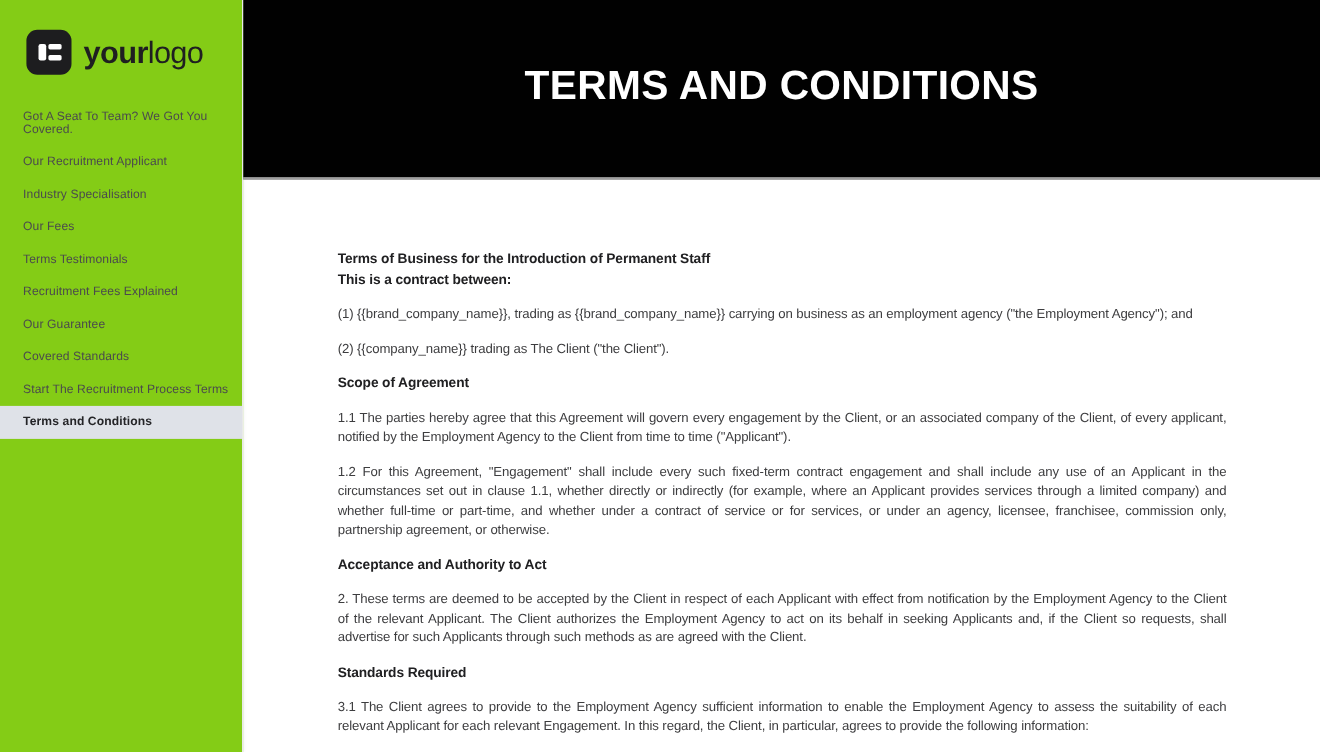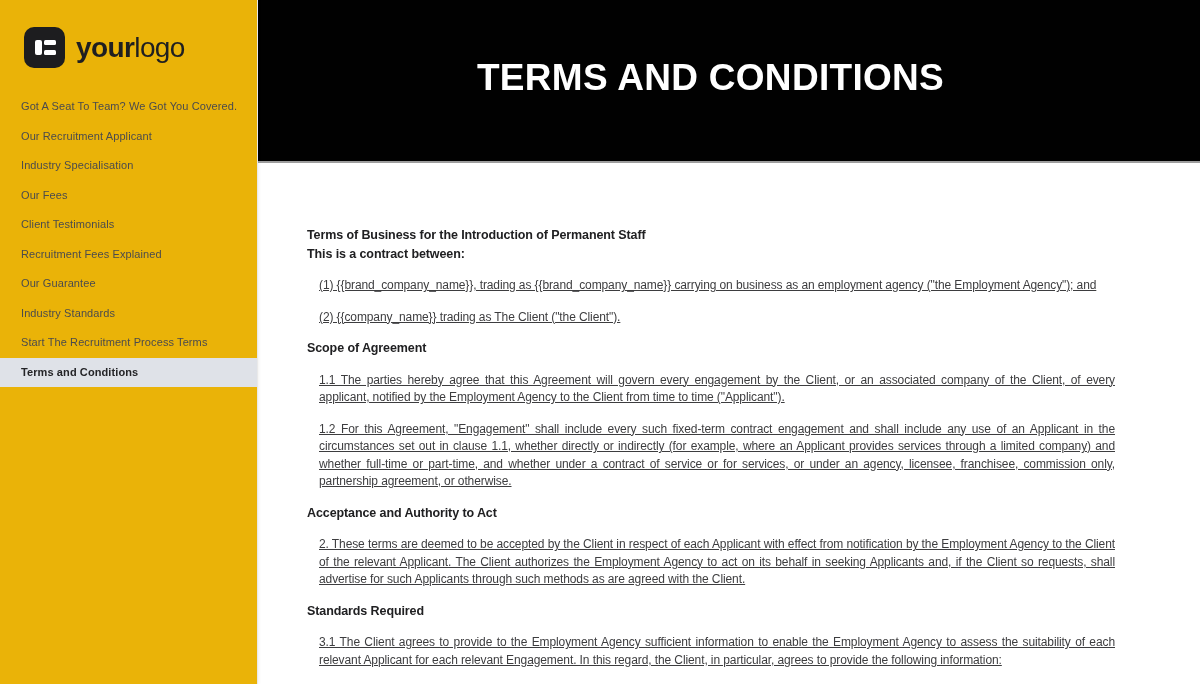--- a/index.html
+++ b/index.html
@@ -2,22 +2,22 @@
 <html><head>
 <meta charset="utf-8">
 <style>
   * { margin:0; padding:0; box-sizing:border-box; }
   html,body { width:1200px; height:684px; overflow:hidden; background:#fff;
               font-family:"Liberation Sans", sans-serif; }
   .page { position:relative; width:1200px; height:684px; background:#fff; }
 
   
   .sidebar {
-    position:absolute; left:0; top:0; width:258px; height:684px;
-    background:#eab308; z-index:3;
+    position:absolute; left:0; top:0; width:221px; height:684px;
+    background:#84cc16; z-index:3;
     border-right:1px solid #e9e9e9;
     box-shadow:1px 0 3px rgba(0,0,0,0.06);
   }
   .logo {
     display:flex; align-items:center; gap:11px;
     padding:27px 0 0 24px; cursor:pointer;
   }
   .logo-icon {
     width:41px; height:41px; background:#1d1d1f; border-radius:10px;
     position:relative; flex:0 0 auto;
@@ -60,21 +60,21 @@
     padding-bottom:6px;
   }
 
   
   .doc {
     padding:63px 85px 20px 86px;
     color:#3d3d3f; font-size:12px; line-height:17.5px; letter-spacing:-0.1px;
   }
   .doc-title { font-weight:700; color:#202022; font-size:12.5px; line-height:19px; margin-bottom:13px; }
   .doc h3 { font-weight:700; color:#202022; font-size:12.5px; margin:0 0 14px 0; }
-  .doc p  { margin:0 0 14px 12px;text-decoration:underline; }
+  .doc p  { margin:0 0 14px 0; }
   .doc p.justify { text-align:justify; }
 </style>
 </head>
 <body>
 
 <div class="page">
 
   <aside class="sidebar">
     <div class="logo">
       <div class="logo-icon">
@@ -83,24 +83,24 @@
           <div class="bar-h2"></div>
       </div>
       <div class="logo-text"><span class="b">your</span><span class="l">logo</span></div>
     </div>
 
     <nav class="nav">
       <a class="nav-item">Got A Seat To Team? We Got You Covered.</a>
       <a class="nav-item">Our Recruitment Applicant</a>
       <a class="nav-item">Industry Specialisation</a>
       <a class="nav-item">Our Fees</a>
-      <a class="nav-item">Client Testimonials</a>
+      <a class="nav-item">Terms Testimonials</a>
       <a class="nav-item">Recruitment Fees Explained</a>
       <a class="nav-item">Our Guarantee</a>
-      <a class="nav-item">Industry Standards</a>
+      <a class="nav-item">Covered Standards</a>
       <a class="nav-item">Start The Recruitment Process Terms</a>
       <a class="nav-item active">Terms and Conditions</a>
     </nav>
   </aside>
 
   <div class="main">
     <header class="banner">
       <h1 class="banner-title">TERMS AND CONDITIONS</h1>
     </header>
 

